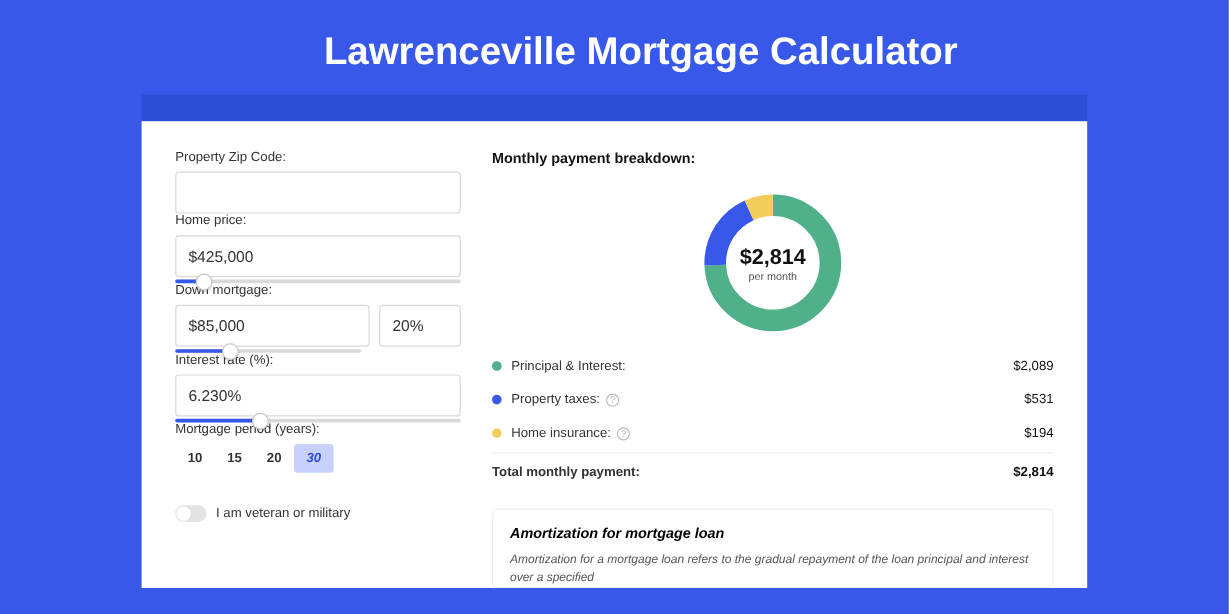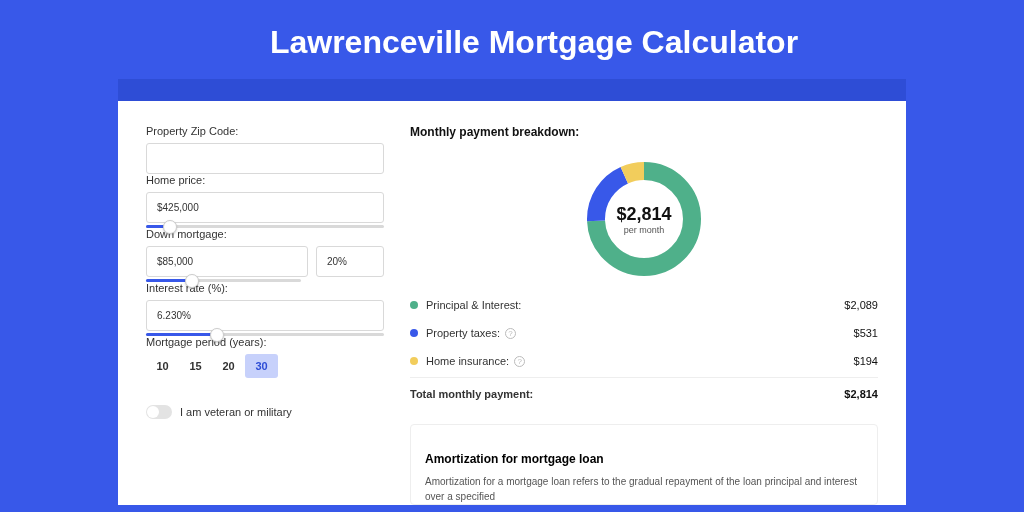--- a/index.html
+++ b/index.html
@@ -38,21 +38,21 @@
 .field-label {
   font-size: 11px;
   color: #333;
   margin-bottom: 6px;
 }
 .text-input {
   width: 100%;
   border: 1px solid #d9d9d9;
   border-radius: 3px;
   padding: 9px 10px;
-  font-size: 10px;
+  font-size: 13px;
   color: #333;
 }
 .field-block { margin-bottom: 0; }
 .slider-track {
   position: relative;
   height: 3px;
   background: #d9d9d9;
   border-radius: 2px;
   margin-top: 2px;
 }
@@ -83,21 +83,21 @@
   font-weight: 600;
   width: 33px;
   height: 24px;
   display: flex;
   align-items: center;
   justify-content: center;
   border-radius: 3px;
   color: #333;
   cursor: pointer;
 }
-.period-btn.active { background: #c7d1fb; color: #2e4dd6; }
+.period-btn.active { background: #c7d1fb; color: #2e4dd6; font-style: italic; }
 .toggle-row { display: flex; align-items: center; gap: 8px; margin-top: 27px; }
 .toggle {
   width: 26px;
   height: 14px;
   background: #e3e3e3;
   border-radius: 7px;
   position: relative;
 }
 .toggle::after {
   content: "";
@@ -164,22 +164,23 @@
 }
 .legend-total {
   border-top: 1px solid #eee;
   font-weight: 700;
   margin-top: 2px;
   padding-top: 10px;
 }
 .amort-box {
   border: 1px solid #eee;
   border-radius: 4px;
-  padding: 27px 14px 0;
+  padding: 12px 14px 0;
   margin-top: 16px;
+  font-style: italic;
 }
 .amort-title { font-size: 12px; font-weight: 700; margin-bottom: 8px; }
 .amort-text { font-size: 10px; color: #555; line-height: 1.5; }
 </style>
 </head>
 <body>
 
 <h1 class="page-title">Lawrenceville Mortgage Calculator</h1>
 <div class="header-band"></div>
 

